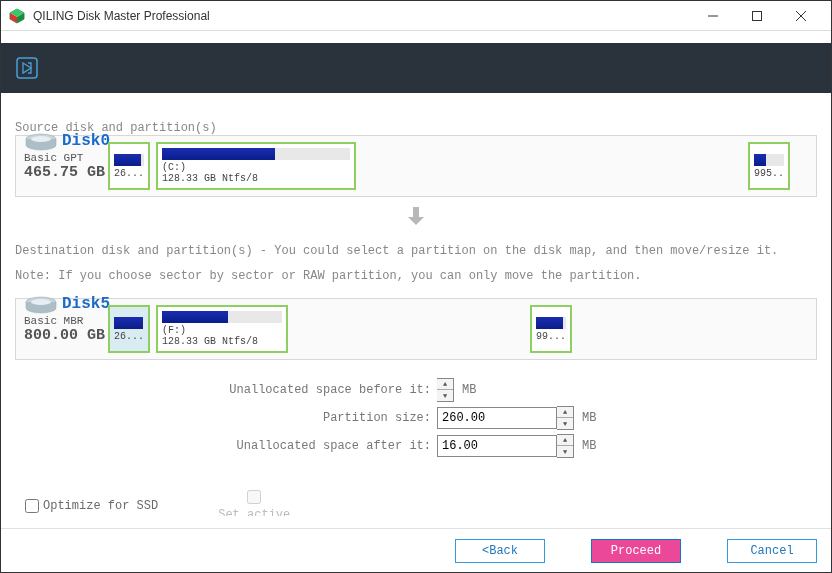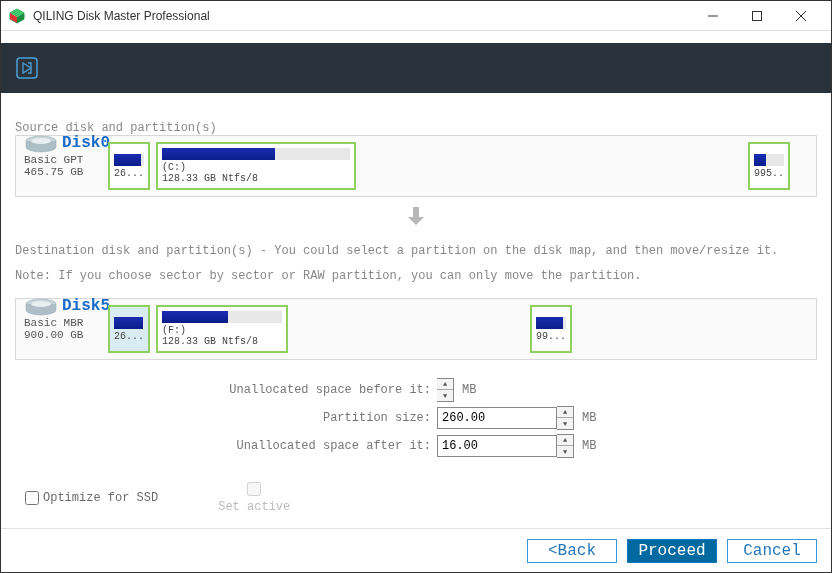--- a/index.html
+++ b/index.html
@@ -18,21 +18,21 @@
 
 .content { flex: 1; padding: 16px 14px 0 14px; font-family: "Consolas","Courier New",monospace; color: #6a6a6a; font-size: 12px; overflow: hidden; display: flex; flex-direction: column; }
 
 .section-label { color: #888; font-size: 12px; margin-bottom: 0; }
 
 .disk-box { border: 1px solid #d8d8d8; background: #fafafa; padding: 6px 8px; display: flex; align-items: center; height: 62px; }
 .disk-meta { width: 84px; display: flex; flex-direction: column; align-items: flex-start; }
 .disk-meta .disk-icon { width: 34px; height: 20px; margin-bottom: 2px; }
 .disk-meta .disk-name { color: #1a6bc7; font-weight: bold; font-size: 16px; position: relative; top: -22px; left: 38px; }
 .disk-meta .disk-type { font-size: 11px; color: #555; position: relative; top: -20px; }
-.disk-meta .disk-size { font-size: 11px; color: #555; position: relative; top: -20px; }
+.disk-meta .disk-size { font-size: 15px; color: #555; position: relative; top: -20px; font-weight: bold; }
 
 .partitions { flex: 1; display: flex; gap: 6px; align-items: stretch; height: 48px; }
 .part { border: 2px solid #8fcf5f; background: #fff; display: flex; flex-direction: column; padding: 2px 4px; position: relative; justify-content: center; }
 .part.sel { background: #d9ecf2; }
 .part .fillbar { height: 12px; background: linear-gradient(#1a2db2,#0a1d8a); margin-bottom: 1px; }
 .part .fillbar-wrap { background: #e8e8e8; height: 12px; margin-bottom: 2px; }
 .part .pl { font-size: 10px; color: #444; white-space: nowrap; overflow: hidden; text-overflow: clip; }
 .part.gap { border: none; background: transparent; }
 
 .arrow { text-align: center; margin: 8px 0; color: #999; font-size: 22px; }
@@ -41,28 +41,28 @@
 
 .form { margin: 18px 0 0 0; }
 .frow { display: flex; align-items: center; margin-bottom: 4px; }
 .frow .flabel { width: 422px; text-align: right; padding-right: 6px; color: #777; font-size: 12px; }
 .frow .finput { width: 120px; height: 22px; border: 1px solid #888; padding: 0 4px; font-family: inherit; font-size: 12px; }
 .spinner { display: flex; flex-direction: column; border: 1px solid #888; border-left: none; }
 .spinner .sp { width: 16px; height: 11px; display: flex; align-items: center; justify-content: center; background: #f4f4f4; cursor: pointer; font-size: 7px; color: #555; border-bottom: 1px solid #aaa; }
 .spinner .sp:last-child { border-bottom: none; }
 .frow .unit { margin-left: 8px; color: #777; }
 
-.checks { display: flex; gap: 60px; margin-top: 20px; padding-left: 10px; align-items: center; }
+.checks { display: flex; gap: 60px; margin-top: 28px; padding-left: 10px; align-items: center; }
 .chk { display: flex; align-items: center; gap: 4px; font-family: "Consolas","Courier New",monospace; font-size: 12px; }
 .chk input { width: 14px; height: 14px; }
 .chk.disabled { color: #bbb; flex-direction: column; }
 
 .footer { height: 44px; border-top: 1px solid #e2e2e2; display: flex; align-items: center; justify-content: flex-end; gap: 10px; padding: 0 14px; background: #fff; }
-.btn { min-width: 90px; height: 24px; border: 1px solid #3399dd; background: #fff; color: #2a6; font-family: "Consolas","Courier New",monospace; font-size: 16px; cursor: pointer; color: #2277bb; }
-.btn.primary { background: #0369a1; color: #fff; border-color: #1778c0; }
+.btn { min-width: 90px; height: 24px; border: 1px solid #3399dd; background: #fff; color: #2a6; font-family: "Consolas","Courier New",monospace; font-size: 12px; cursor: pointer; color: #2277bb; margin-left: 36px; }
+.btn.primary { background: #ec4899; color: #fff; border-color: #1778c0; }
 </style>
 </head>
 <body>
 
 <div class="window">
 
   <div class="titlebar">
     <span class="app-icon">
       <svg viewBox="0 0 16 16" width="16" height="16">
           <polygon points="8,1 15,5 15,11 8,15 1,11 1,5" fill="none" stroke="#1aa544" stroke-width="1"></polygon>
@@ -155,21 +155,21 @@
       <div class="disk-meta">
         <span class="disk-icon">
           <svg viewBox="0 0 34 20" width="34" height="20">
               <ellipse cx="17" cy="7" rx="15" ry="5" fill="#c8d4da" stroke="#8aa" stroke-width="0.5"></ellipse>
               <path d="M2 7 v6 a15 5 0 0 0 30 0 v-6" fill="#aebec6" stroke="#8aa" stroke-width="0.5"></path>
               <ellipse cx="17" cy="7" rx="10" ry="3" fill="#e8eef2"></ellipse>
             </svg>
         </span>
         <span class="disk-name">Disk5</span>
         <span class="disk-type">Basic MBR</span>
-        <span class="disk-size">900.00 GB</span>
+        <span class="disk-size">800.00 GB</span>
       </div>
       <div class="partitions" id="dst-parts">
           <div class="part sel" style="width: 42px;">
             <div class="fillbar-wrap">
               <div class="fillbar" style="width: 95%;"></div>
             </div>
             <div class="pl">26...</div>
           </div>
           <div class="part" style="width: 132px;">
             <div class="fillbar-wrap">

